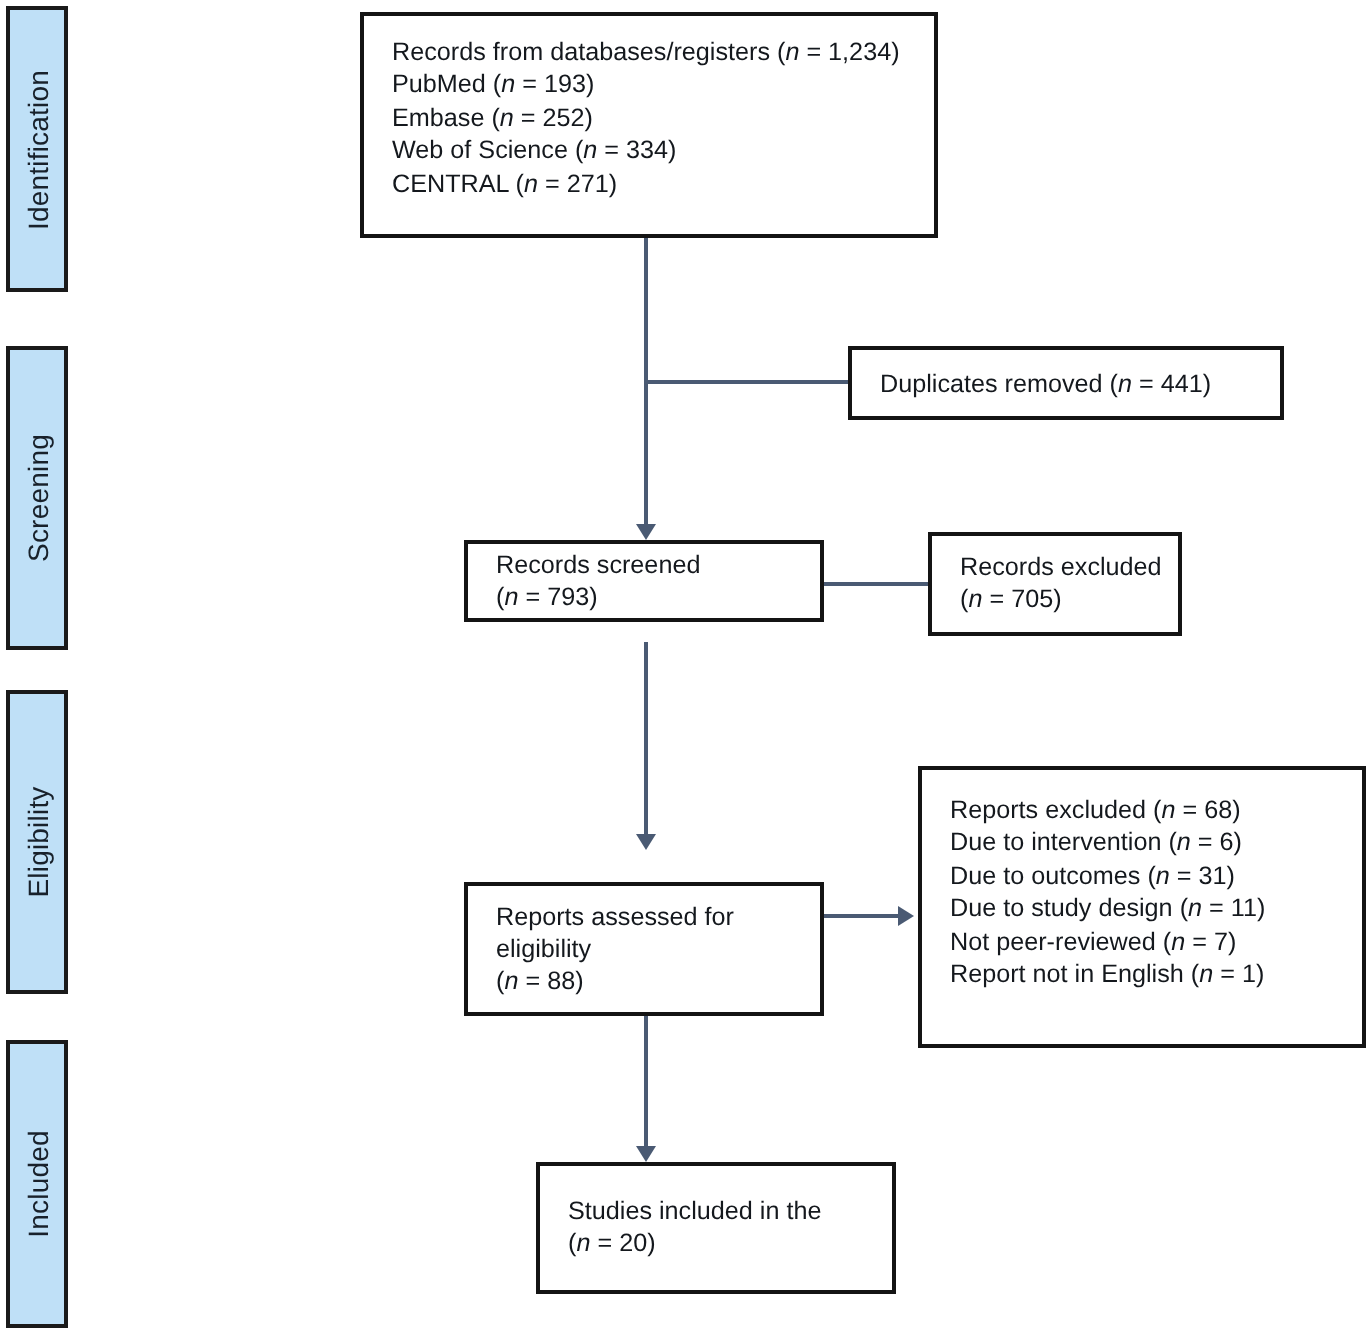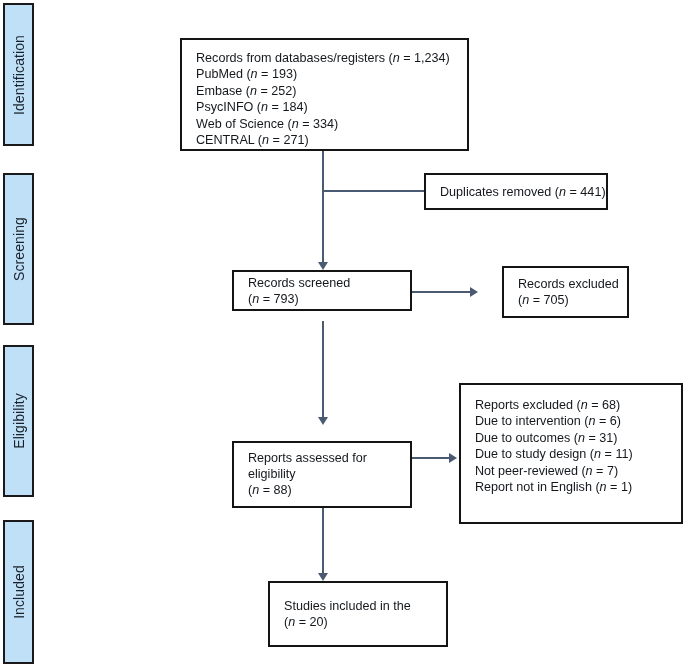--- a/index.html
+++ b/index.html
@@ -117,45 +117,44 @@
 
   <div class="conn v" style="left:322px; top:321px; height:98px;"></div>
   <div class="arrowhead arrow-down" style="left:318px; top:417px;"></div>
 
   <div class="conn h" style="left:412px; top:457px; width:39px;"></div>
   <div class="arrowhead arrow-right" style="left:449px; top:453px;"></div>
 
   <div class="conn v" style="left:322px; top:492px; height:83px;"></div>
   <div class="arrowhead arrow-down" style="left:318px; top:573px;"></div>
 
-  <div class="node" style="left:180px; top:6px; width:289px; height:113px;margin-top:32px;">
+  <div class="node" style="left:180px; top:6px; width:289px; height:113px;">
     <div class="node-body">
       <div class="line">Records from databases/registers (<em>n</em> = 1,234)</div>
       <div class="line">PubMed (<em>n</em> = 193)</div>
       <div class="line">Embase (<em>n</em> = 252)</div>
-      <div class="line">PsycINFO (<em>n</em> = 184)</div>
       <div class="line">Web of Science (<em>n</em> = 334)</div>
       <div class="line">CENTRAL (<em>n</em> = 271)</div>
     </div>
   </div>
 
-  <div class="node" style="left:424px; top:173px; width:184px; height:37px;padding-left:16px;">
+  <div class="node" style="left:424px; top:173px; width:218px; height:37px;padding-left:16px;">
     <div class="node-body centered-v">
       <div class="line">Duplicates removed (<em>n</em> = 441)</div>
     </div>
   </div>
 
   <div class="node" style="left:232px; top:270px; width:180px; height:41px;">
     <div class="node-body centered-v">
       <div class="line">Records screened</div>
       <div class="line">(<em>n</em> = 793)</div>
     </div>
   </div>
 
-  <div class="node" style="left:502px; top:266px; width:127px; height:52px;">
+  <div class="node" style="left:464px; top:266px; width:127px; height:52px;">
     <div class="node-body centered-v">
       <div class="line">Records excluded</div>
       <div class="line">(<em>n</em> = 705)</div>
     </div>
   </div>
 
   <div class="node" style="left:232px; top:441px; width:180px; height:67px;">
     <div class="node-body centered-v">
       <div class="line">Reports assessed for</div>
       <div class="line">eligibility</div>

